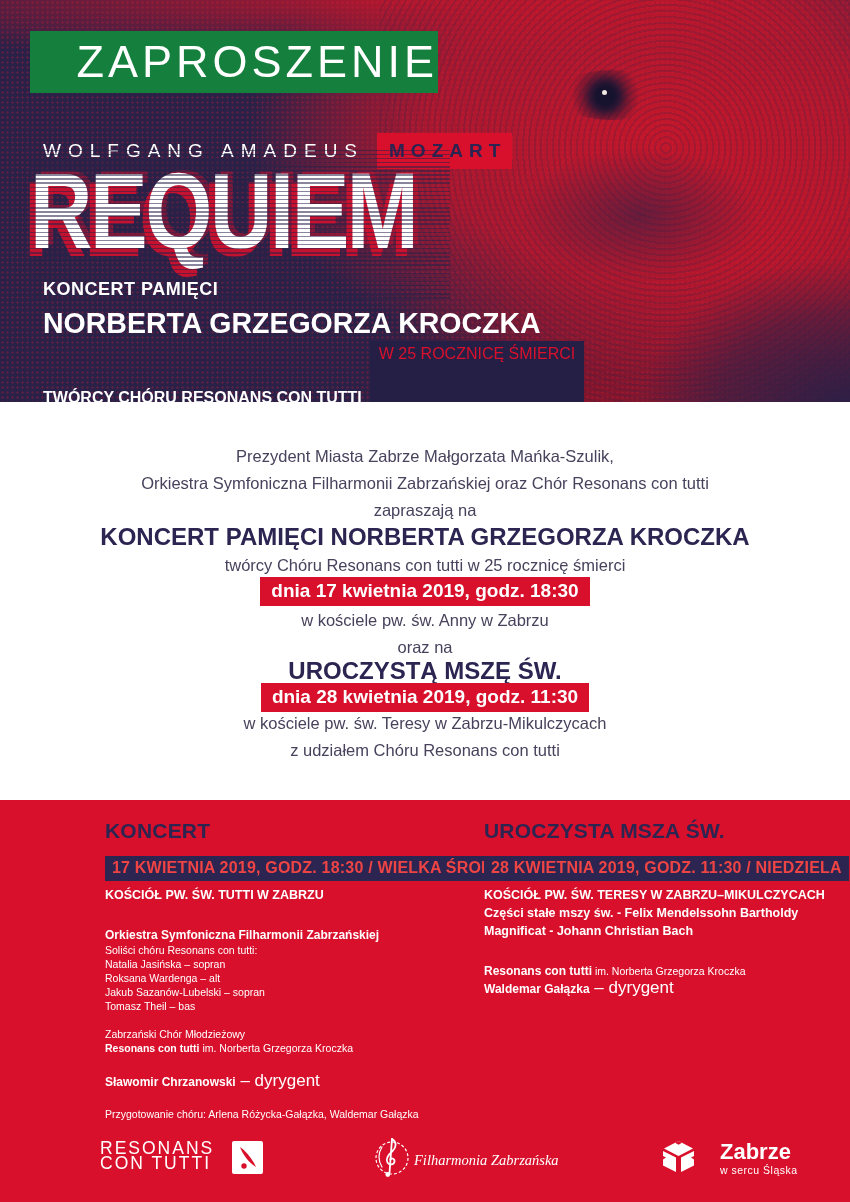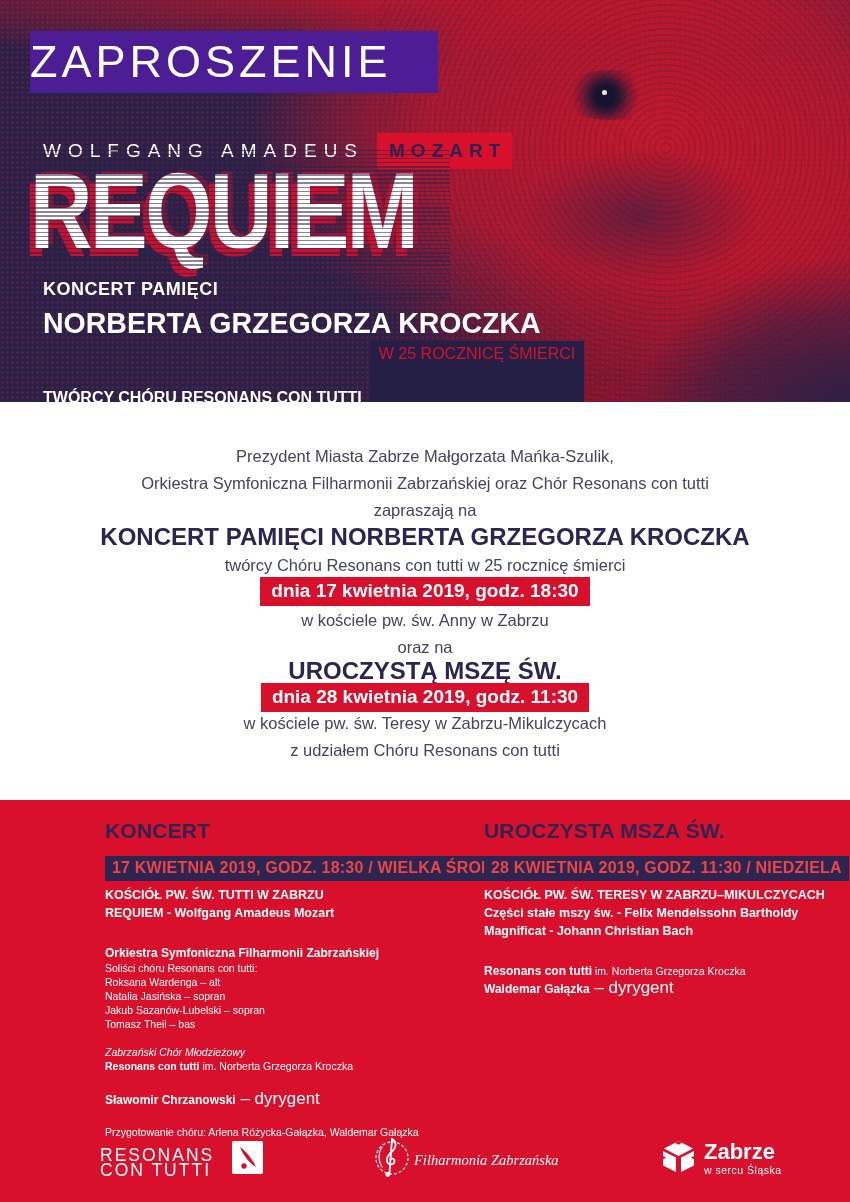--- a/index.html
+++ b/index.html
@@ -23,22 +23,22 @@
   .hero-rings { position:absolute; left:380px; top:-60px; width:520px; height:520px; opacity:.5;
     background:repeating-radial-gradient(circle at 55% 40%, rgba(42,33,72,0) 0 4px, rgba(42,33,72,.38) 4px 6px); }
   .hero-shadow { position:absolute; inset:0;
     background:
       radial-gradient(ellipse 300px 220px at 100% 102%, rgba(40,31,70,.95) 0%, rgba(40,31,70,.5) 45%, transparent 70%),
       radial-gradient(ellipse 160px 90px at 640px 215px, rgba(40,31,70,.55) 0%, transparent 75%); }
   .hero-eye { position:absolute; left:556px; top:70px; width:110px; height:50px; border-radius:50%;
     background:radial-gradient(circle at 45% 52%, #17122e 0 9px, rgba(28,22,52,.9) 14px, rgba(28,22,52,.4) 23px, transparent 34px); }
   .hero-eye::after { content:""; position:absolute; left:46px; top:20px; width:5px; height:5px; border-radius:50%; background:#f3e9e2; }
 
-  .title-box { position:absolute; left:30px; top:31px; width:408px; height:62px; background:#4c1d95; z-index:4;
-    display:flex; align-items:center; justify-content:flex-start; }
+  .title-box { position:absolute; left:30px; top:31px; width:408px; height:62px; background:#15803d; z-index:4;
+    display:flex; align-items:center; justify-content:flex-end; }
   .title-box span { color:#fff; font-size:45px; letter-spacing:4px; font-weight:400; }
 
   .composer-row { position:absolute; left:43px; top:133px; z-index:4; display:flex; align-items:center; gap:13px; }
   .composer-first { color:#fff; font-size:19px; letter-spacing:7px; font-weight:400; }
   .composer-badge { background:#d8102c; color:#2b2351; font-size:19px; font-weight:bold; letter-spacing:6px; padding:7px 6px 7px 12px; }
 
   .requiem { position:absolute; left:30px; top:153px; width:420px; height:140px; z-index:4;
     font-size:108px; font-weight:bold; letter-spacing:-3px; line-height:1.08; }
   .requiem .layer { position:absolute; white-space:nowrap; transform:scaleX(.8); transform-origin:left top; }
   .rq-ghost  { left:-6px; top:8px;  color:rgba(216,16,44,.88); }
@@ -64,30 +64,30 @@
   .bottom { position:absolute; left:0; top:800px; width:850px; height:402px; background:#d8102c; }
   .col { position:absolute; width:350px; color:#fff; }
   .col-l { left:105px; top:819px; }
   .col-r { left:484px; top:819px; }
   .col h3 { margin:0 0 13px; color:#2c2451; font-size:21px; font-weight:bold; letter-spacing:.2px; }
   .datebar { display:inline-block; background:#2c2451; color:#ef4444; font-size:16px; font-weight:bold; padding:3px 7px 4px; margin-bottom:5px; letter-spacing:.2px; white-space:nowrap; }
   .b-line { font-size:12.5px; font-weight:bold; line-height:18px; }
   .s-line { font-size:10.5px; line-height:14px; }
   .s-bold { font-weight:bold; }
   .orch  { font-size:12px; font-weight:bold; line-height:15px; }
-  .mt24 { margin-top:24px; } .mt14 { margin-top:14px;font-style:italic; } .mt16 { margin-top:16px; }
+  .mt24 { margin-top:24px; } .mt14 { margin-top:14px; } .mt16 { margin-top:16px; }
   .cond-name { font-size:12px; font-weight:bold; }
   .cond-role { font-size:17px;text-align:right; }
 
   
-  .logo-resonans { position:absolute; left:100px; top:1141px; display:flex; align-items:flex-end; gap:18px; }
+  .logo-resonans { position:absolute; left:100px; top:1141px; display:flex; align-items:flex-start; gap:18px; }
   .lr-text { color:#fff; font-size:17.5px; letter-spacing:2px; line-height:15px; font-weight:400; }
   .logo-fil { position:absolute; left:370px; top:1133px; display:flex; align-items:center; }
   .lf-text { color:#fff; font-family:"Liberation Serif","DejaVu Serif",serif; font-style:italic; font-size:14.5px; }
-  .logo-zabrze { position:absolute; left:660px; top:1139px; display:flex; align-items:center; gap:7px; }
+  .logo-zabrze { position:absolute; left:660px; top:1139px; display:flex; align-items:center; gap:23px; }
   .lz-text { color:#fff; line-height:1; }
   .lz-name { font-size:22px; font-weight:bold; display:block; }
   .lz-sub  { font-size:10.5px; letter-spacing:.5px; display:block; margin-top:2px; }
 </style>
 </head>
 <body>
 
 <div class="poster">
 
   <section class="hero">
@@ -137,26 +137,25 @@
   </div>
   <div class="mid-line" style="top:714px">w kościele pw. św. Teresy w Zabrzu-Mikulczycach</div>
   <div class="mid-line" style="top:741px">z udziałem Chóru Resonans con tutti</div>
 
   <section class="bottom"></section>
 
   <div class="col col-l">
     <h3>KONCERT</h3>
     <div><span class="datebar">17 KWIETNIA 2019, GODZ. 18:30 / WIELKA ŚRODA</span></div>
     <div class="b-line">KOŚCIÓŁ PW. ŚW. TUTTI W ZABRZU</div>
-    <div class="b-line">REQUIEM - Wolfgang Amadeus Mozart</div>
 
     <div class="orch mt24">Orkiestra Symfoniczna Filharmonii Zabrzańskiej</div>
     <div class="s-line">Soliści chóru Resonans con tutti:</div>
+    <div class="s-line">Natalia Jasińska – sopran</div>
     <div class="s-line">Roksana Wardenga – alt</div>
-    <div class="s-line">Natalia Jasińska – sopran</div>
     <div class="s-line">Jakub Sazanów-Lubelski – sopran</div>
     <div class="s-line">Tomasz Theil – bas</div>
 
     <div class="s-line mt14">Zabrzański Chór Młodzieżowy</div>
     <div class="s-line">
       <span class="s-bold">Resonans con tutti</span><span> im. Norberta Grzegorza Kroczka</span>
     </div>
 
     <div class="mt16">
       <span class="cond-name">Sławomir Chrzanowski</span><span class="cond-role"> – dyrygent</span>

